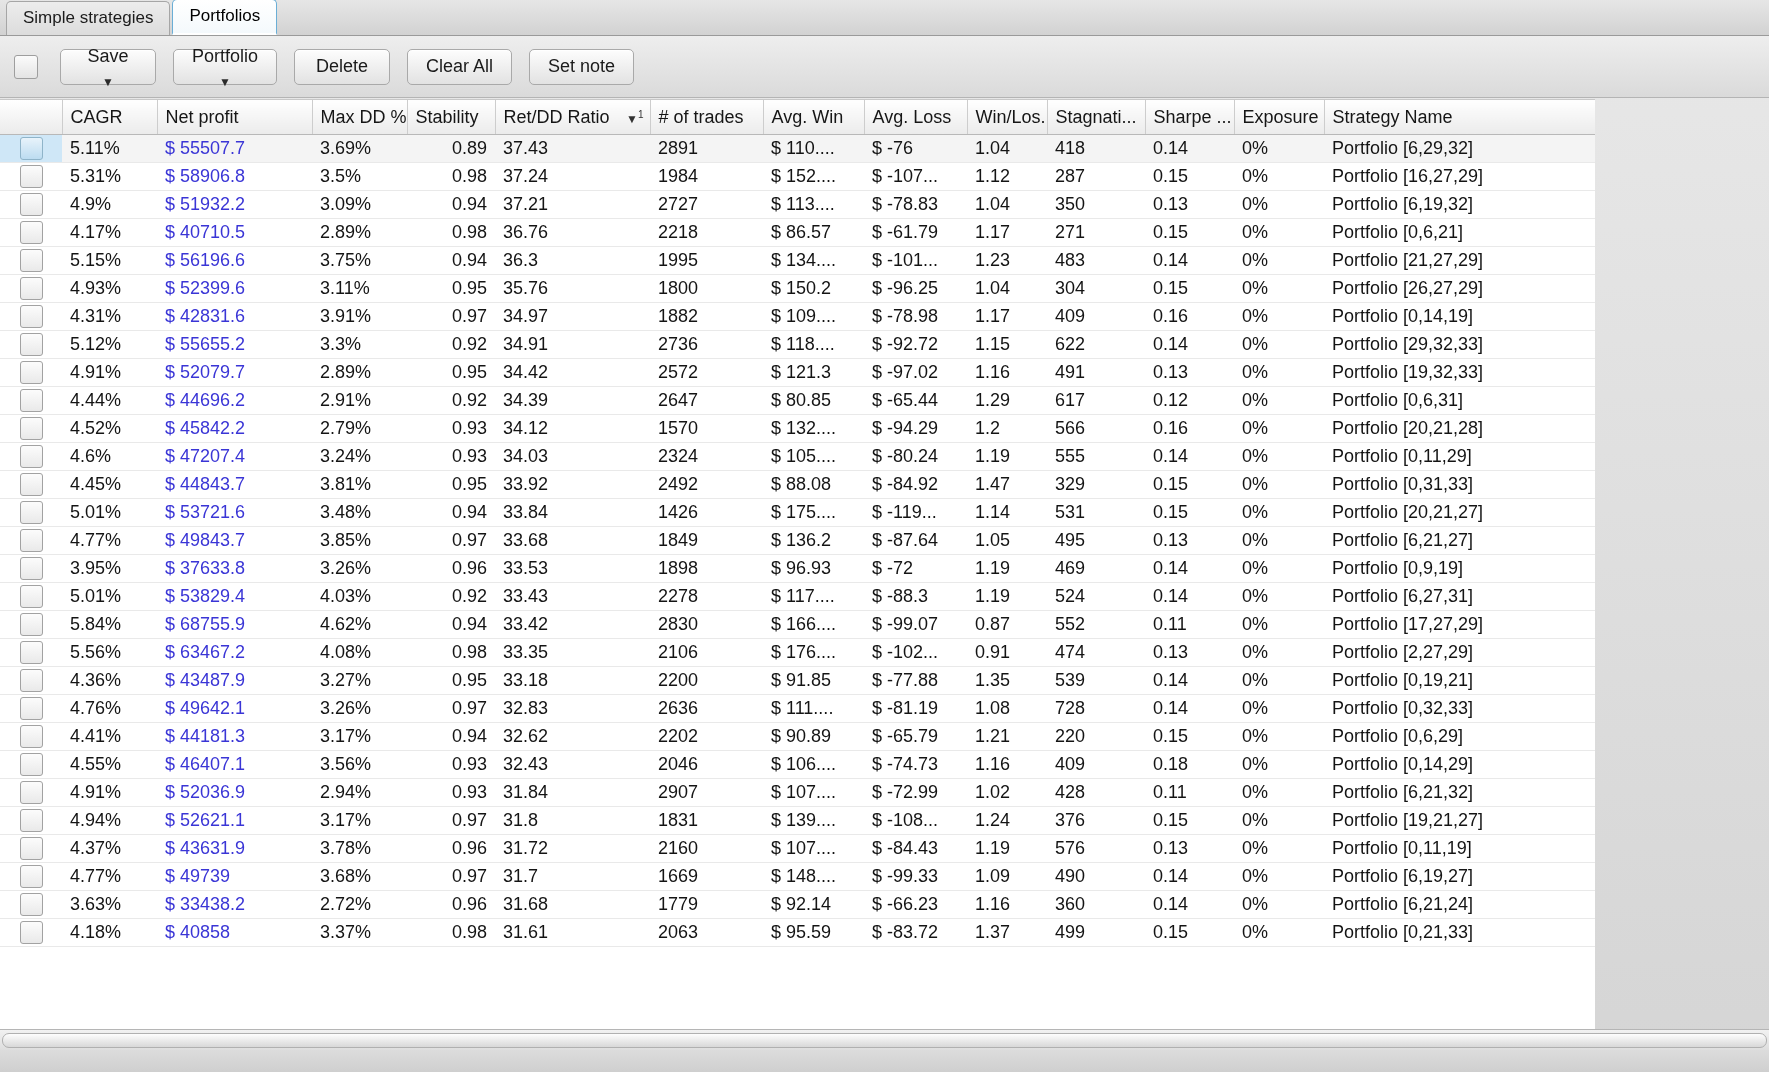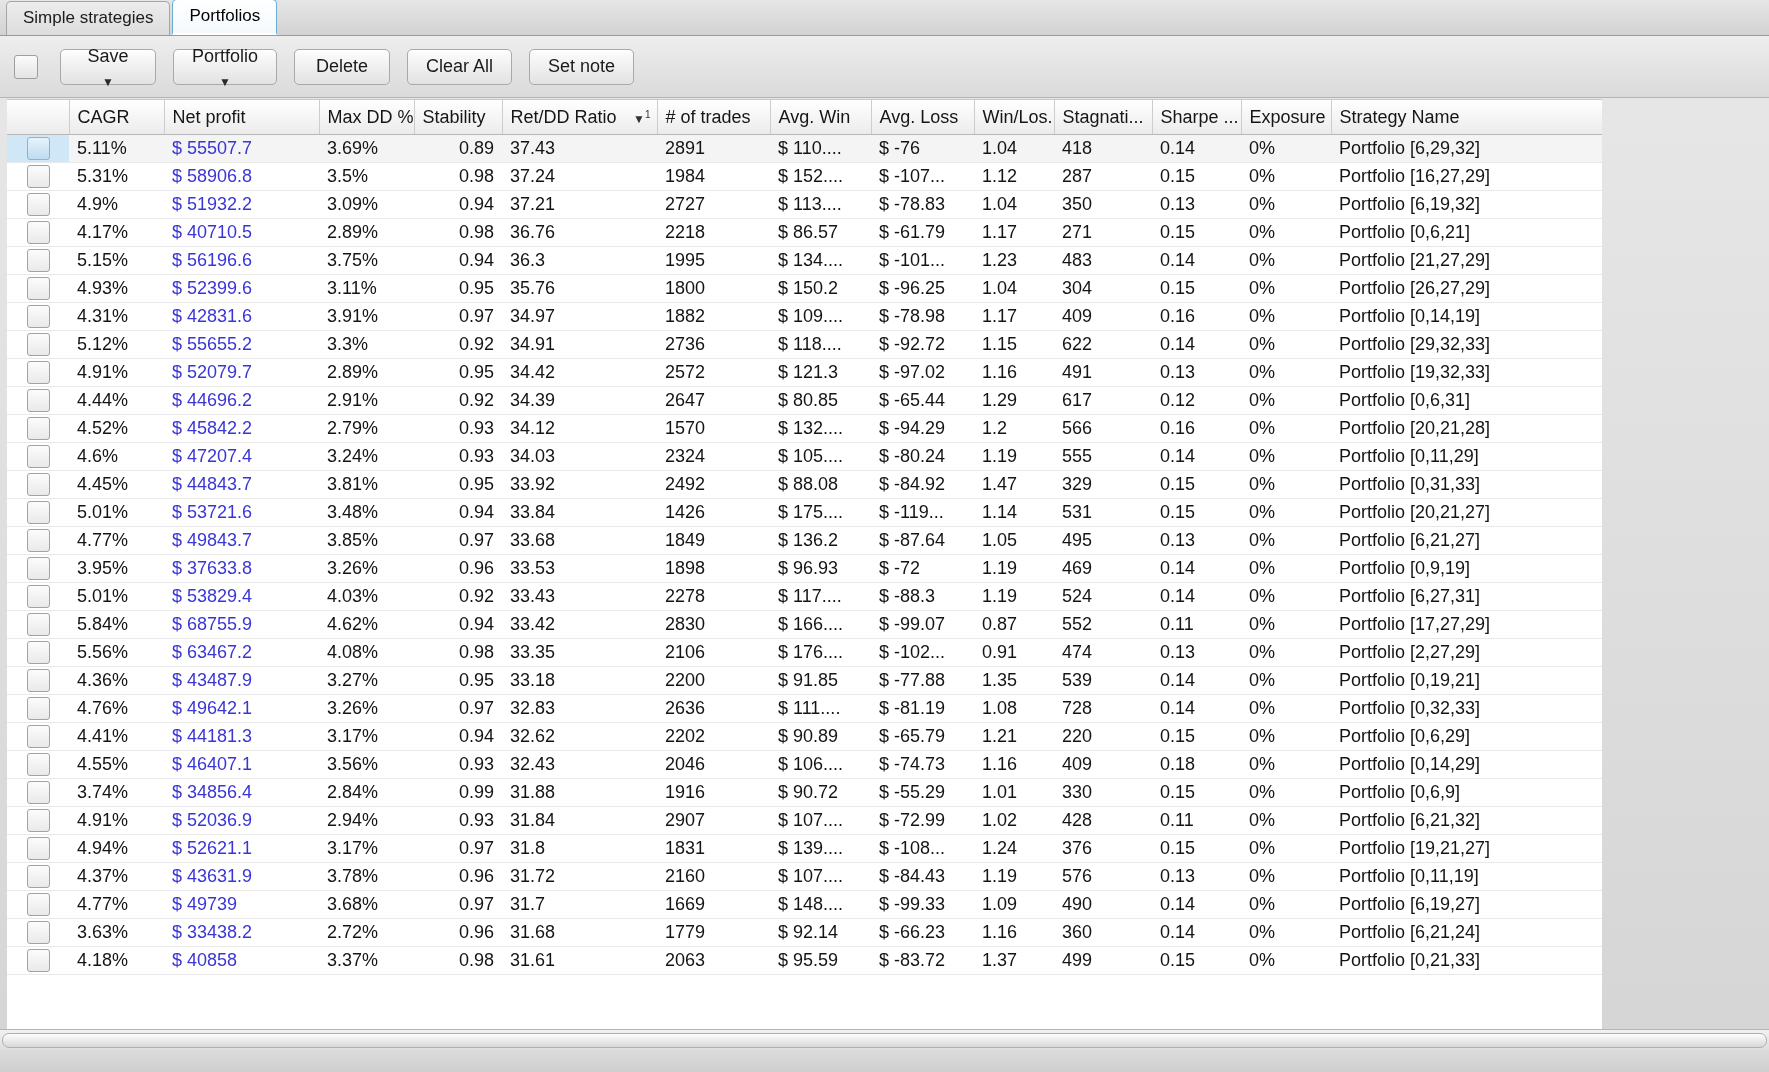--- a/index.html
+++ b/index.html
@@ -99,21 +99,21 @@
   }
   .tbtn .caret {
     font-size: 12px;
     line-height: 1;
     color: #2b2b2b;
   }
 
   
   .grid-wrap {
     position: absolute;
-    left: 7px; top: 99px;
+    left: 0; top: 99px;
     width: 1595px;
     height: 930px;
     background: #ffffff;
     border-top: 1px solid #c8c8c8;
     overflow: hidden;
   }
   table.grid {
     border-collapse: collapse;
     table-layout: fixed;
     width: 1769px;
@@ -661,36 +661,20 @@
             <td class="c-awin num">$ 106....</td>
             <td class="c-aloss num">$ -74.73</td>
             <td class="c-wl num">1.16</td>
             <td class="c-stag num">409</td>
             <td class="c-sharpe num">0.18</td>
             <td class="c-exp num">0%</td>
             <td class="c-name num">Portfolio [0,14,29]</td>
           </tr>
           <tr class="row">
             <td class="chk-cell"><span class="cellbox"></span></td>
-            <td class="c-cagr num">3.74%</td>
-            <td class="c-net money">$ 34856.4</td>
-            <td class="c-maxdd num">2.84%</td>
-            <td class="c-stab num">0.99</td>
-            <td class="c-retdd num">31.88</td>
-            <td class="c-trades num">1916</td>
-            <td class="c-awin num">$ 90.72</td>
-            <td class="c-aloss num">$ -55.29</td>
-            <td class="c-wl num">1.01</td>
-            <td class="c-stag num">330</td>
-            <td class="c-sharpe num">0.15</td>
-            <td class="c-exp num">0%</td>
-            <td class="c-name num">Portfolio [0,6,9]</td>
-          </tr>
-          <tr class="row">
-            <td class="chk-cell"><span class="cellbox"></span></td>
             <td class="c-cagr num">4.91%</td>
             <td class="c-net money">$ 52036.9</td>
             <td class="c-maxdd num">2.94%</td>
             <td class="c-stab num">0.93</td>
             <td class="c-retdd num">31.84</td>
             <td class="c-trades num">2907</td>
             <td class="c-awin num">$ 107....</td>
             <td class="c-aloss num">$ -72.99</td>
             <td class="c-wl num">1.02</td>
             <td class="c-stag num">428</td>

